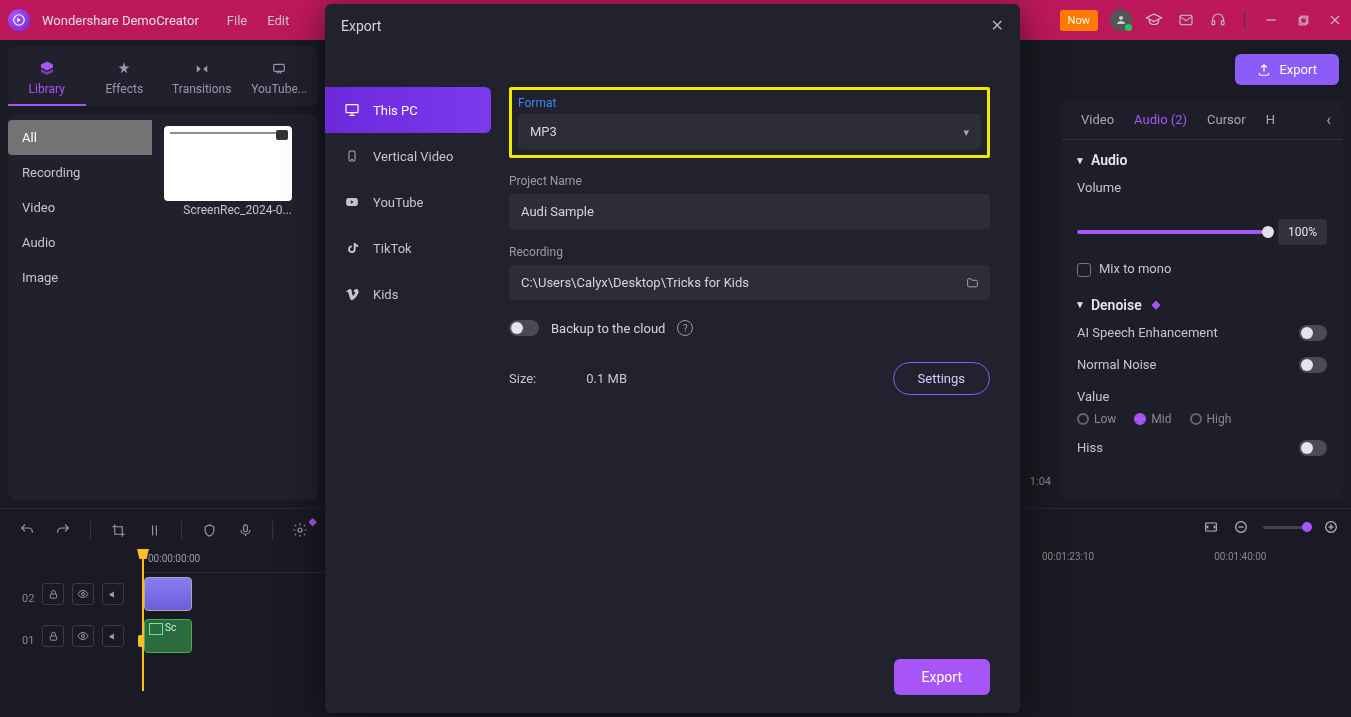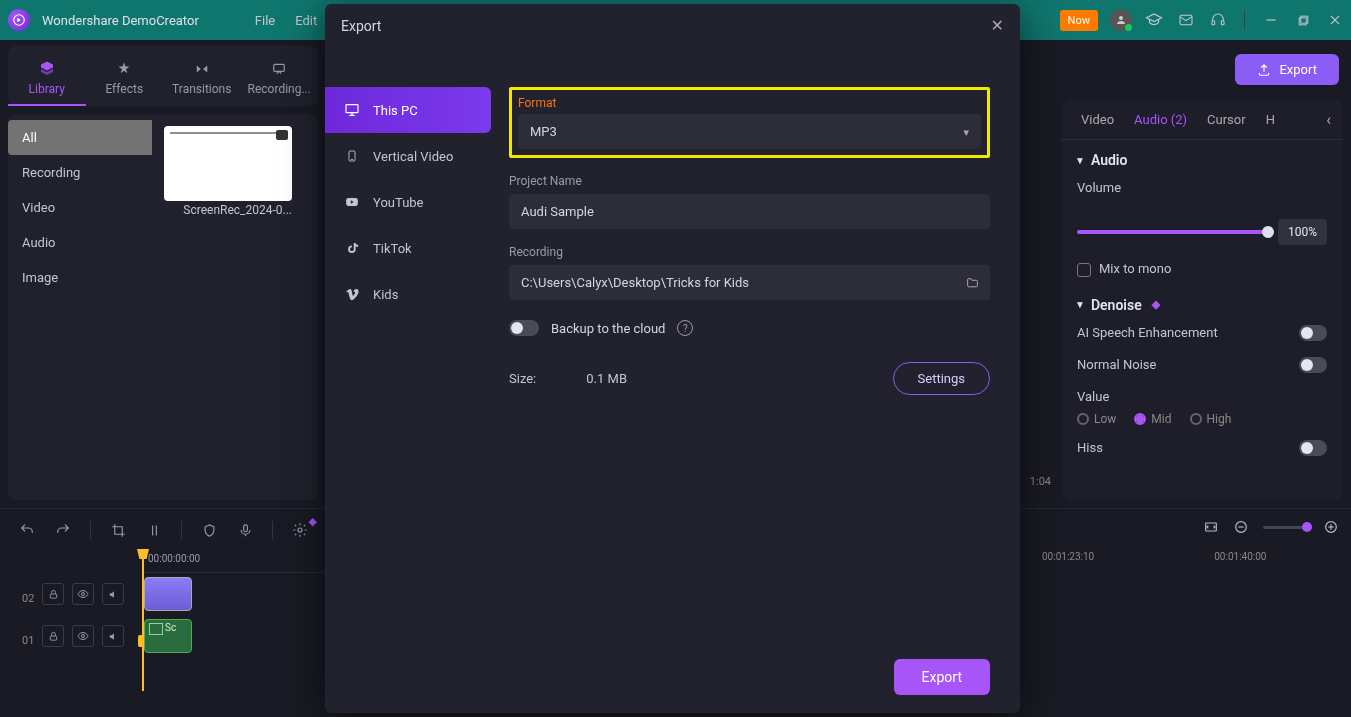--- a/index.html
+++ b/index.html
@@ -1,19 +1,19 @@
 <!DOCTYPE html>
 <html><head>
 <meta charset="utf-8">
 <style>
 * { margin: 0; padding: 0; box-sizing: border-box; font-family: -apple-system, BlinkMacSystemFont, "Segoe UI", Roboto, sans-serif; }
 body { background: #1a1a24; color: #c5c5d0; width: 1351px; height: 717px; overflow: hidden; position: relative; }
 
 
-.titlebar { display: flex; align-items: center; height: 40px; background: #0f766e; padding: 0 8px; position: relative; gap: 28px; }
+.titlebar { display: flex; align-items: center; height: 40px; background: #be185d; padding: 0 8px; position: relative; }
 .logo-area { display: flex; align-items: center; gap: 8px; }
 .logo { width: 22px; height: 22px; border-radius: 50%; background: radial-gradient(circle at 30% 30%, #a855f7, #6d28d9); display: flex; align-items: center; justify-content: center; }
 .logo svg { width: 14px; height: 14px; }
 .app-title { color: #e0e0e8; font-size: 13px; margin-left: 4px; }
 .menubar { display: flex; gap: 20px; margin-left: 28px; }
 .menu-item { color: #c5c5d0; font-size: 13px; cursor: pointer; }
 .titlebar-right { position: absolute; right: 6px; display: flex; align-items: center; gap: 12px; }
 .buy-now { background: #ff7a00; color: #fff; font-size: 11px; padding: 4px 8px; border-radius: 3px; }
 .tb-icon { width: 20px; height: 20px; display: flex; align-items: center; justify-content: center; color: #c5c5d0; cursor: pointer; }
 .avatar { width: 22px; height: 22px; border-radius: 50%; background: #555; position: relative; display:flex;align-items:center;justify-content:center; }
@@ -105,21 +105,21 @@
 .modal-body { flex:1; display:flex; }
 .export-side { width:160px; padding-top:40px; }
 .exp-item { display:flex; align-items:center; gap:12px; padding:14px 18px; font-size:13px; color:#c5c5d0; cursor:pointer; }
 .exp-item.active { background:linear-gradient(90deg,#6d28d9,#7c3aed); color:#fff; border-radius:0 6px 6px 0; margin-right:-6px; }
 .exp-icon { width:18px; height:18px; display:flex; align-items:center; justify-content:center; }
 .export-form { flex:1; padding: 40px 30px 18px 24px; display:flex; flex-direction:column; }
 .field-label { font-size:12px; color:#9a9aac; margin-bottom:6px; }
 .field-input { background:#2d2d3a; border:none; border-radius:4px; padding:10px 12px; color:#d5d5e0; font-size:13px; width:100%; }
 .field-block { margin-bottom:16px; }
 .highlight-box { border:3px solid #f2e900; padding:6px; border-radius:2px; margin-bottom:16px; }
-.highlight-box .field-label { margin-bottom:4px; color:#f97316; }
+.highlight-box .field-label { margin-bottom:4px; color:#3b82f6; }
 .select-wrap { position:relative; }
 .select-wrap .chev { position:absolute; right:12px; top:50%; transform:translateY(-50%); color:#aaa; font-size:11px; }
 .dir-wrap { position:relative; }
 .dir-wrap .folder { position:absolute; right:10px; top:50%; transform:translateY(-50%); color:#aaa; }
 .backup-row { display:flex; align-items:center; gap:12px; font-size:13px; color:#d5d5e0; margin-top:4px; }
 .switch { width:30px; height:16px; background:#4a4a58; border-radius:9px; position:relative; cursor:pointer; }
 .switch::after { content:""; position:absolute; left:2px; top:2px; width:12px; height:12px; background:#e5e5ee; border-radius:50%; }
 .info-icon { width:16px;height:16px;border:1.2px solid #999;border-radius:50%;display:inline-flex;align-items:center;justify-content:center;font-size:10px;color:#999; }
 .size-row { display:flex; align-items:center; justify-content:space-between; margin-top:26px; font-size:13px; }
 .settings-btn { border:1px solid #8b5cf6; color:#d8ccff; padding:8px 24px; border-radius:18px; cursor:pointer; font-size:13px; }
@@ -219,21 +219,21 @@
           </div>
         <span>Transitions</span>
       </div>
       <div class="top-tab">
         <div class="top-tab-icon">
             <svg width="16" height="14" viewBox="0 0 24 24" fill="none" stroke="#9898ac" stroke-width="2">
               <rect x="3" y="4" width="18" height="12" rx="2"></rect>
               <path d="M8 20l4-4 4 4"></path>
             </svg>
           </div>
-        <span>Recording...</span>
+        <span>YouTube...</span>
       </div>
     </div>
     <div class="library-row">
       <div class="lib-side">
         <div class="lib-item active">All</div>
         <div class="lib-item">Recording</div>
         <div class="lib-item">Video</div>
         <div class="lib-item">Audio</div>
         <div class="lib-item">Image</div>
       </div>

